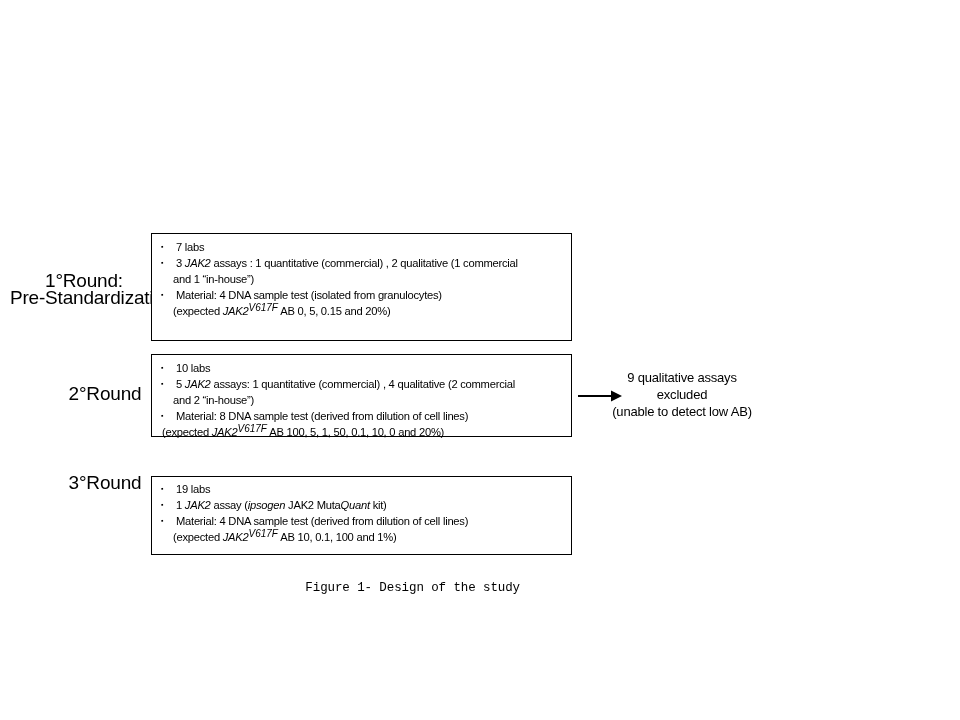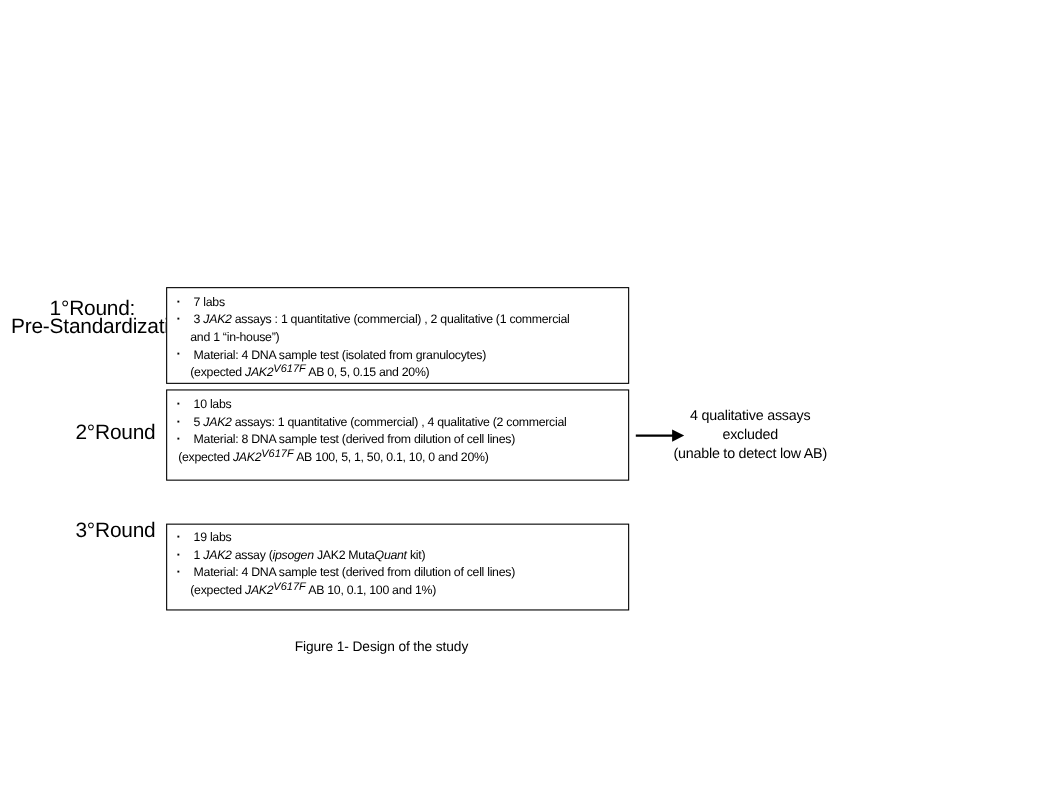--- a/index.html
+++ b/index.html
@@ -24,21 +24,21 @@
   #label-2 { left: 30px; top: 385px; width: 150px; }
   #label-3 { left: 30px; top: 474px; width: 150px; }
   .round-box {
     position: absolute;
     left: 151px;
     width: 421px;
     border: 1.5px solid #000000;
     box-sizing: border-box;
     background: #ffffff;
   }
-  #box-1 { top: 261px; height: 88px; padding-top: 5px; }
+  #box-1 { top: 233px; height: 108px; padding-top: 5px; }
   #box-2 { top: 354px; height: 83px; padding-top: 5px; }
   #box-3 { top: 476px; height: 79px; padding-top: 4px; }
   .line {
     position: relative;
     padding-left: 24px;
     line-height: 16px;
     font-size: 11.2px;
     letter-spacing: -0.25px;
     white-space: pre;
   }
@@ -72,23 +72,24 @@
     text-align: center;
     font-size: 13px;
     line-height: 17px;
     letter-spacing: -0.2px;
   }
   .caption {
     position: absolute;
     left: 268px;
     top: 581px;
     width: 252px;
-    text-align: left;
+    text-align: right;
     font-size: 12.5px;
     letter-spacing: -0.1px;
+    font-family: Liberation Mono, monospace;
   }
 </style>
 </head>
 <body>
 
 <div class="stage">
 
   <div class="round-label" id="label-1">
     <div>1°Round:</div>
     <div>Pre-Standardization</div>
@@ -100,40 +101,41 @@
       <div class="line bulleted"><span class="bullet">▪</span><span>Material: 4 DNA sample test (isolated from granulocytes)</span></div>
       <div class="line cont"><span>(expected </span><span class="it">JAK2</span><span class="it sup">V617F</span><span> AB 0, 5, 0.15 and 20%)</span></div>
     </div>
 
   <div class="round-label" id="label-2">
     <div>2°Round</div>
   </div>
   <div class="round-box" id="box-2">
       <div class="line bulleted"><span class="bullet">▪</span><span>10 labs</span></div>
       <div class="line bulleted"><span class="bullet">▪</span><span>5 </span><span class="it">JAK2</span><span> assays: 1 quantitative (commercial) , 4 qualitative (2 commercial</span></div>
+      <div class="line cont"><span>and 2 “in-house”)</span></div>
       <div class="line bulleted"><span class="bullet">▪</span><span>Material: 8 DNA sample test (derived from dilution of cell lines)</span></div>
       <div class="line cont hang"><span>(expected </span><span class="it">JAK2</span><span class="it sup">V617F</span><span> AB 100, 5, 1, 50, 0.1, 10, 0 and 20%)</span></div>
     </div>
 
   <div class="round-label" id="label-3">
     <div>3°Round</div>
   </div>
   <div class="round-box" id="box-3">
       <div class="line bulleted"><span class="bullet">▪</span><span>19 labs</span></div>
       <div class="line bulleted"><span class="bullet">▪</span><span>1 </span><span class="it">JAK2</span><span> assay (</span><span class="it">ipsogen</span><span> JAK2 Muta</span><span class="it">Quant</span><span> kit)</span></div>
       <div class="line bulleted"><span class="bullet">▪</span><span>Material: 4 DNA sample test (derived from dilution of cell lines)</span></div>
       <div class="line cont"><span>(expected </span><span class="it">JAK2</span><span class="it sup">V617F</span><span> AB 10, 0.1, 100 and 1%)</span></div>
     </div>
 
   <svg class="arrow" width="46" height="14" viewBox="0 0 46 14">
     <line x1="1" y1="7" x2="35" y2="7" stroke="#000000" stroke-width="2"></line>
     <polygon points="34,1.5 45,7 34,12.5" fill="#000000"></polygon>
   </svg>
 
   <div class="annotation">
-    <div>4 qualitative assays</div>
+    <div>9 qualitative assays</div>
     <div>excluded</div>
     <div>(unable to detect low AB)</div>
   </div>
 
   <div class="caption">Figure 1- Design of the study</div>
 
 </div>
 
 </body></html>

